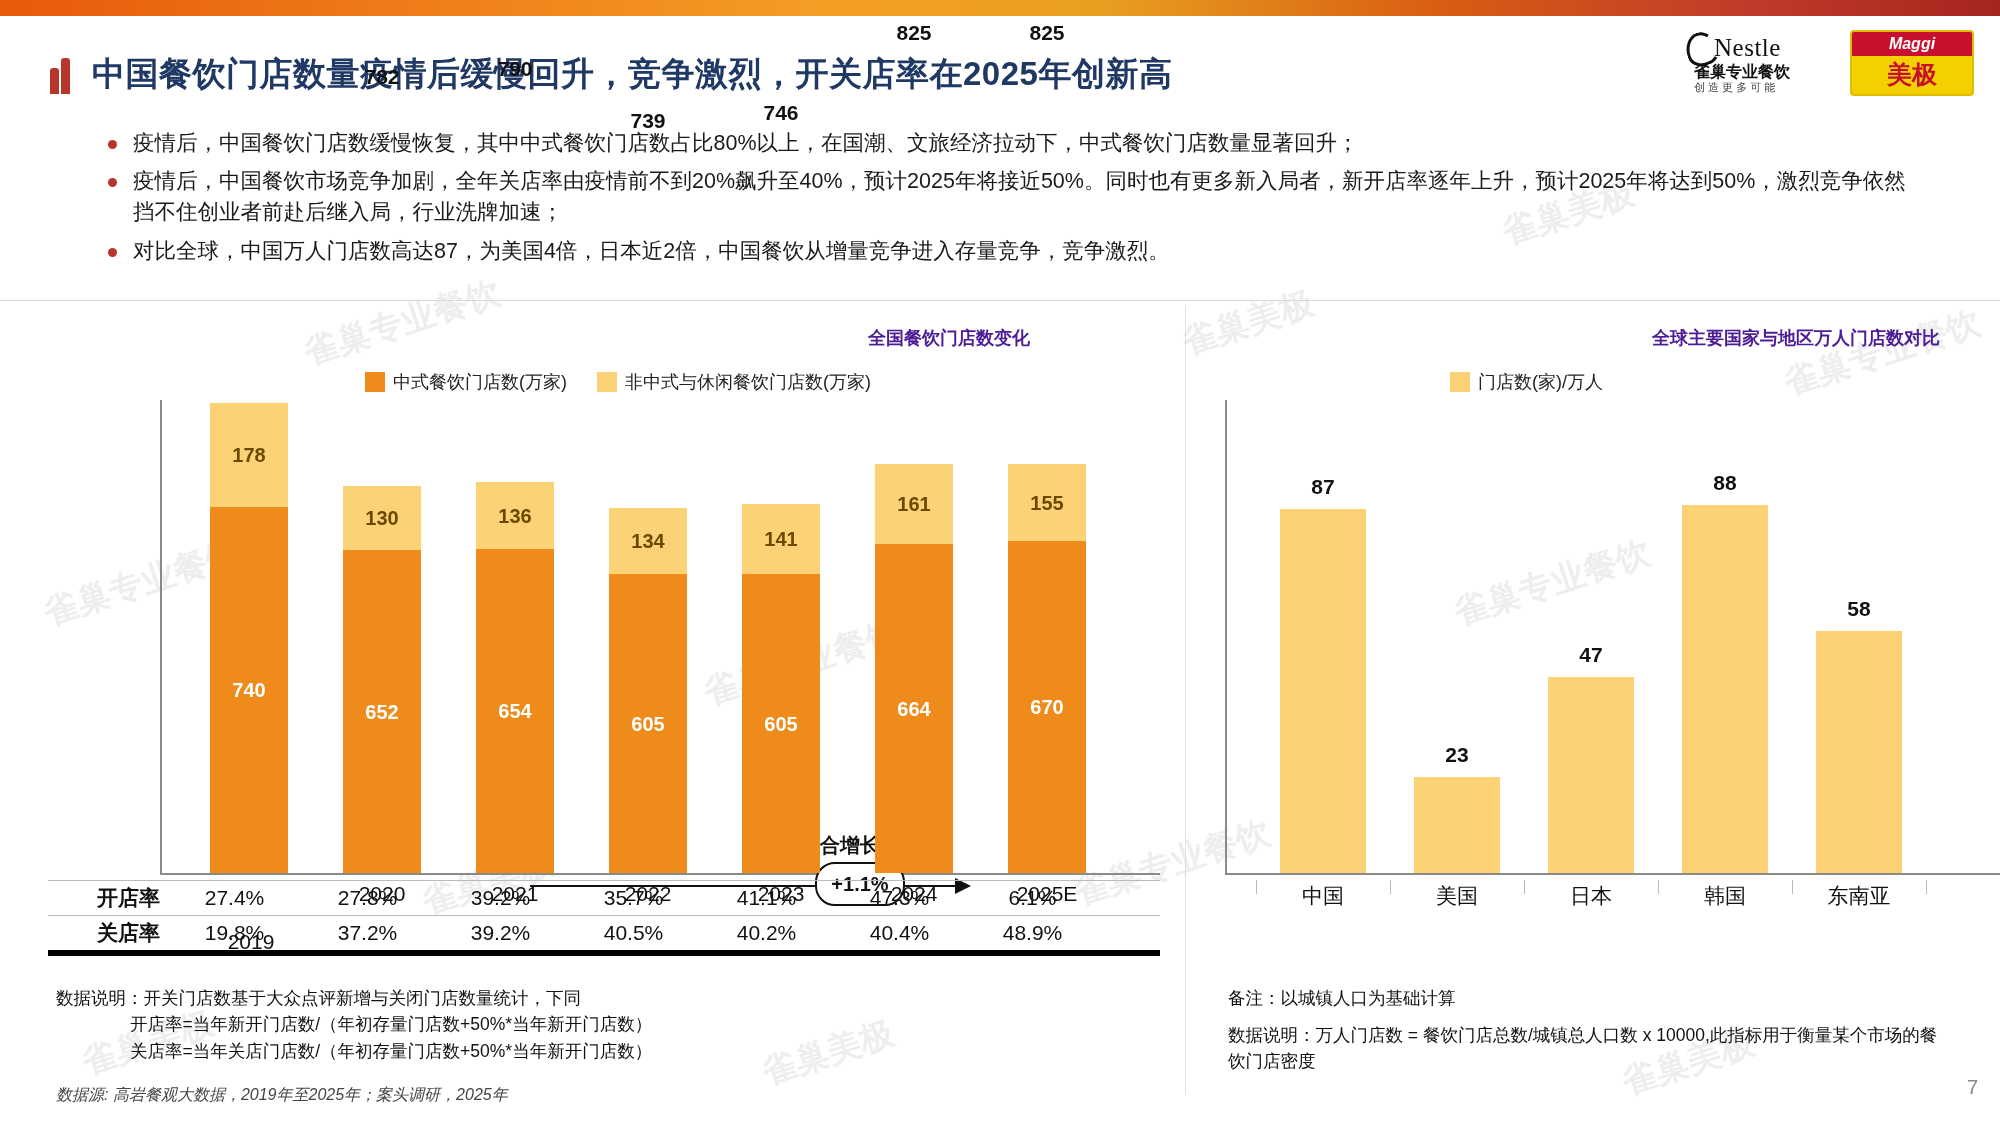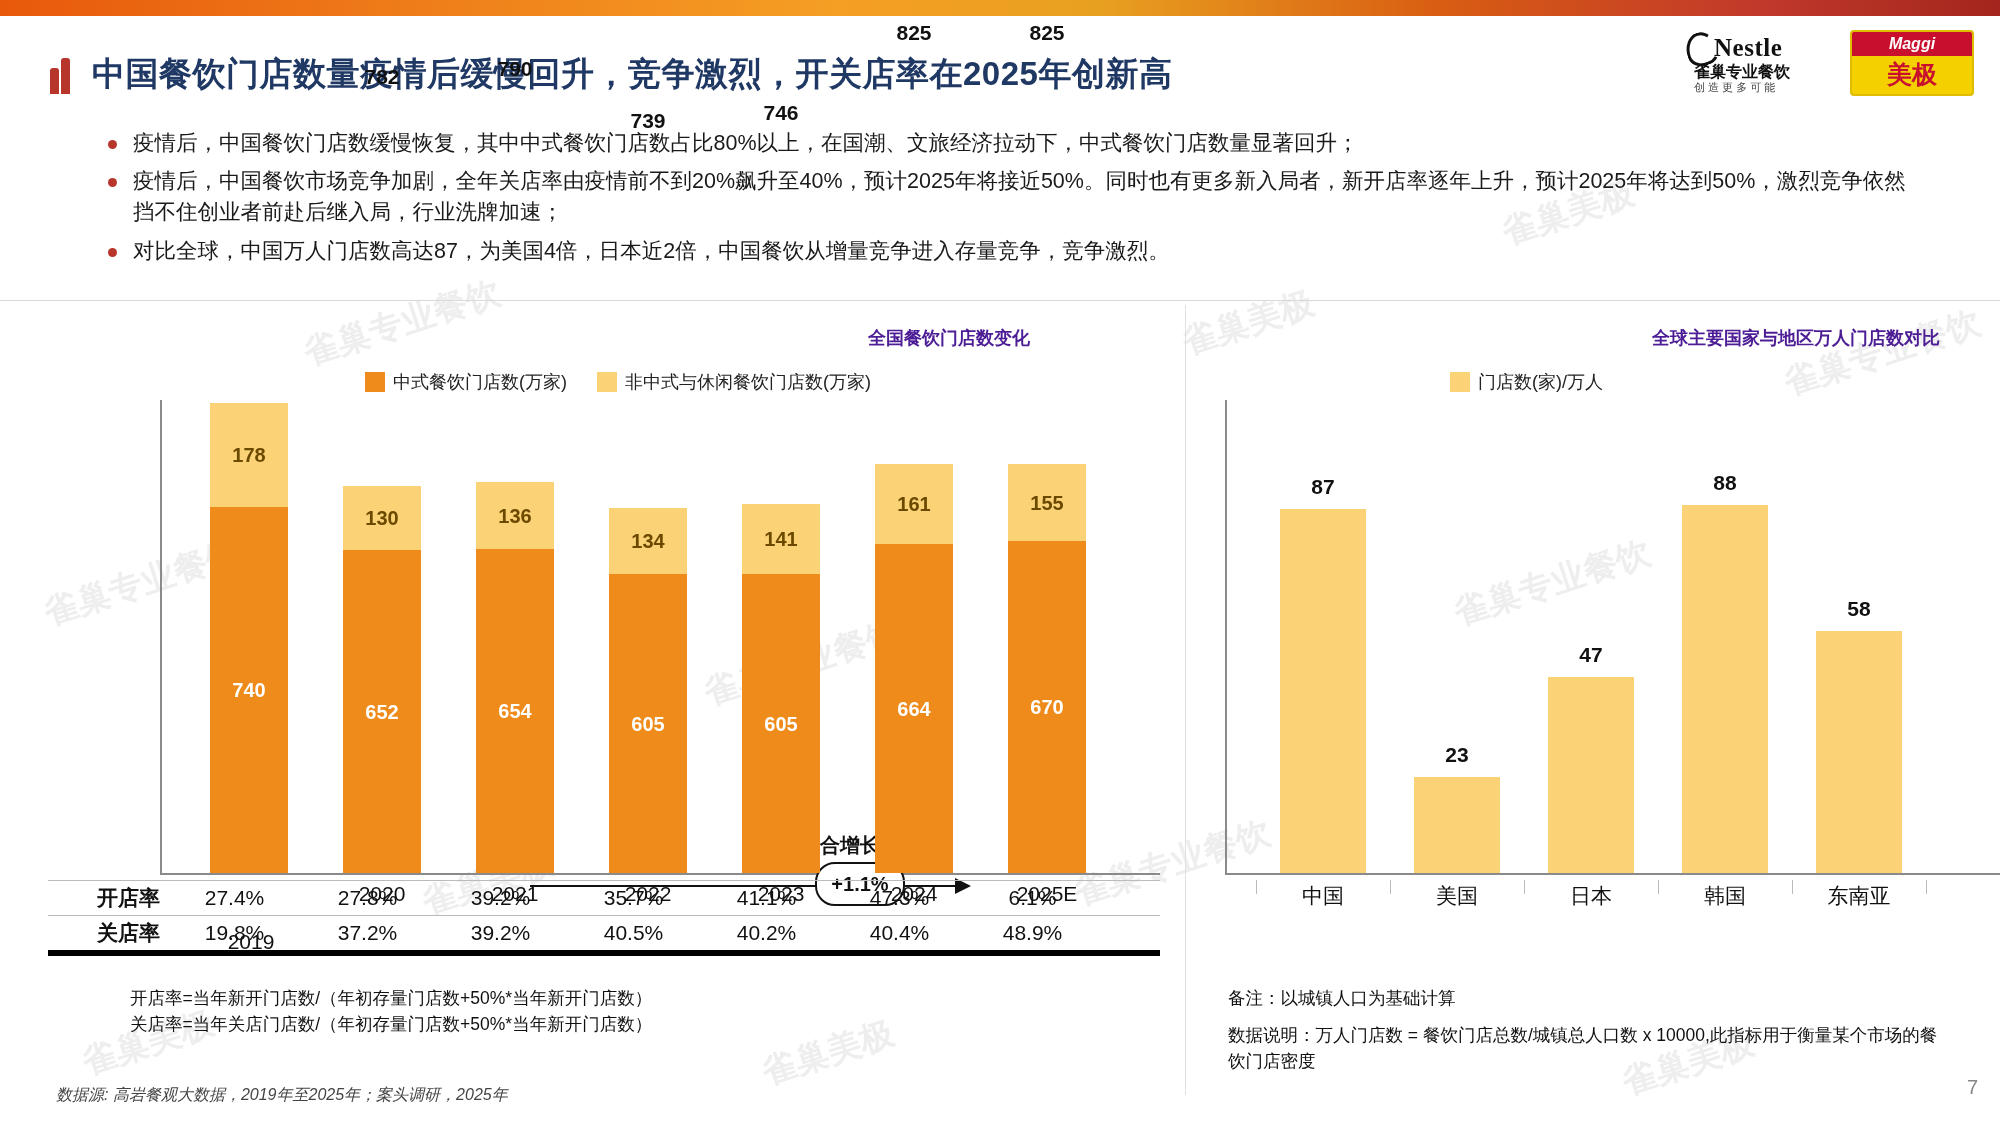--- a/index.html
+++ b/index.html
@@ -12,21 +12,21 @@
   }
   
   .topbar{
     position:absolute;left:0;top:0;width:2000px;height:16px;
     background:linear-gradient(90deg,#e8590c 0%,#ef7f1a 22%,#f59f24 42%,#e8a020 55%,#d95d12 72%,#c0392b 88%,#a4251d 100%);
   }
   
   .logos{position:absolute;right:26px;top:30px;display:flex;align-items:center;gap:14px;}
   .nestle-logo{width:150px;height:62px;position:relative;}
   .nestle-word{
-    font-size:25px;font-weight:bold;color:#111;letter-spacing:.5px;
+    font-size:25px;font-weight:normal;color:#111;letter-spacing:.5px;
     position:absolute;left:28px;top:2px;font-family:"Liberation Serif",serif;
   }
   .nestle-nest{
     position:absolute;left:0;top:0;width:26px;height:28px;
     border:3px solid #111;border-radius:50% 50% 45% 45%/60% 60% 40% 40%;
     border-right-color:transparent;transform:rotate(-18deg);
   }
   .nestle-sub{position:absolute;left:8px;top:30px;font-size:16px;color:#111;font-weight:bold;}
   .nestle-sub2{position:absolute;left:8px;top:48px;font-size:11px;color:#444;}
   .maggi-logo{
@@ -298,20 +298,21 @@
     <div class="cell">37.2%</div>
     <div class="cell">39.2%</div>
     <div class="cell">40.5%</div>
     <div class="cell">40.2%</div>
     <div class="cell">40.4%</div>
     <div class="cell">48.9%</div>
   </div>
 </div>
 
 <div class="note" id="left-note">
+  <div>数据说明：开关门店数基于大众点评新增与关闭门店数量统计，下同</div>
   <div class="n2">开店率=当年新开门店数/（年初存量门店数+50%*当年新开门店数）</div>
   <div class="n2">关店率=当年关店门店数/（年初存量门店数+50%*当年新开门店数）</div>
 </div>
 <div id="source">数据源: 高岩餐观大数据，2019年至2025年；案头调研，2025年</div>
 
 <div class="chart-title" id="right-title">全球主要国家与地区万人门店数对比</div>
 <div class="legend" id="right-legend">
   <div class="item">
     <span class="sw" style="background:#fcd277"></span>
     <span>门店数(家)/万人</span>

